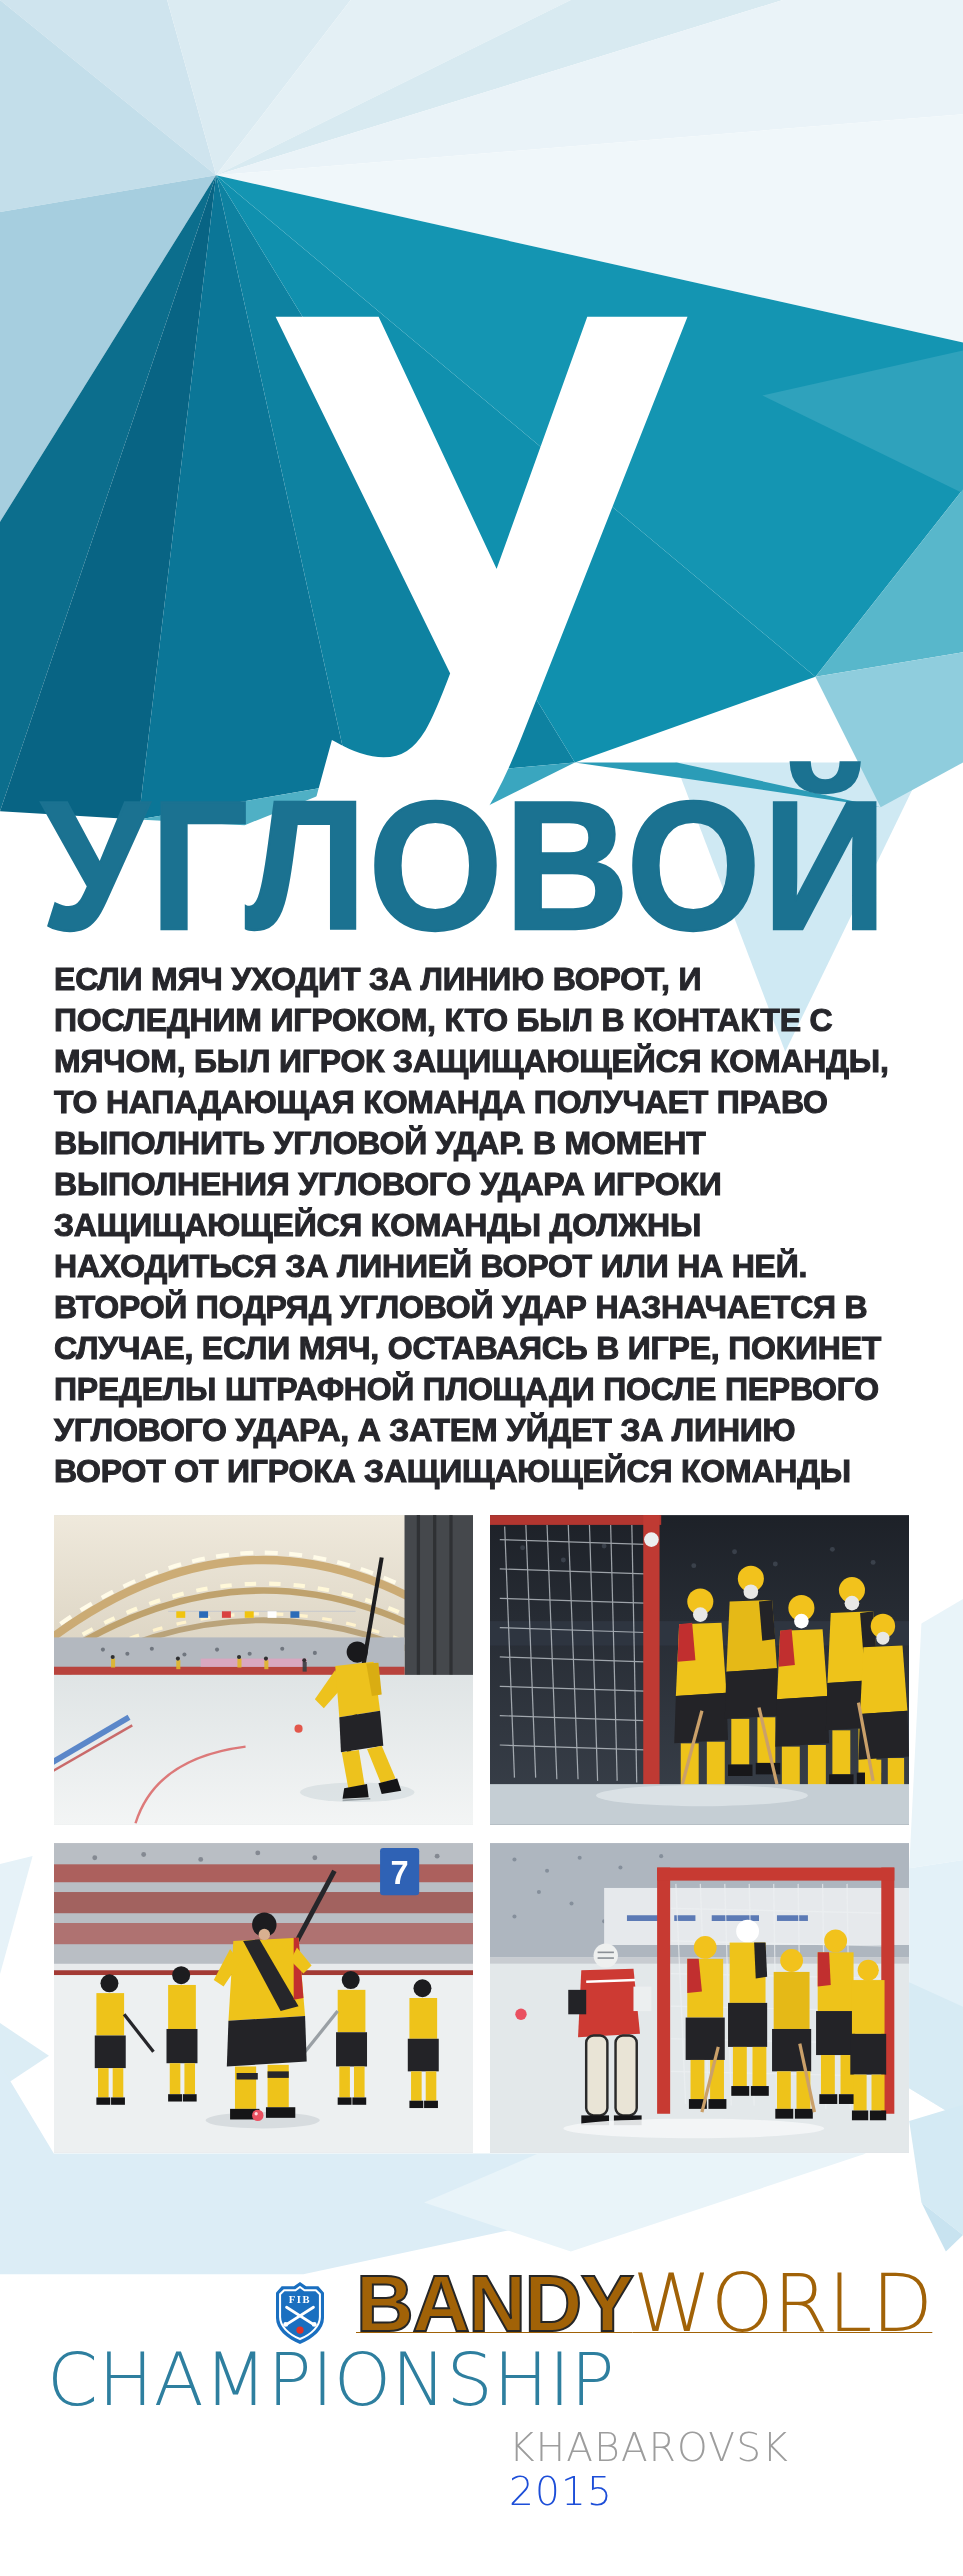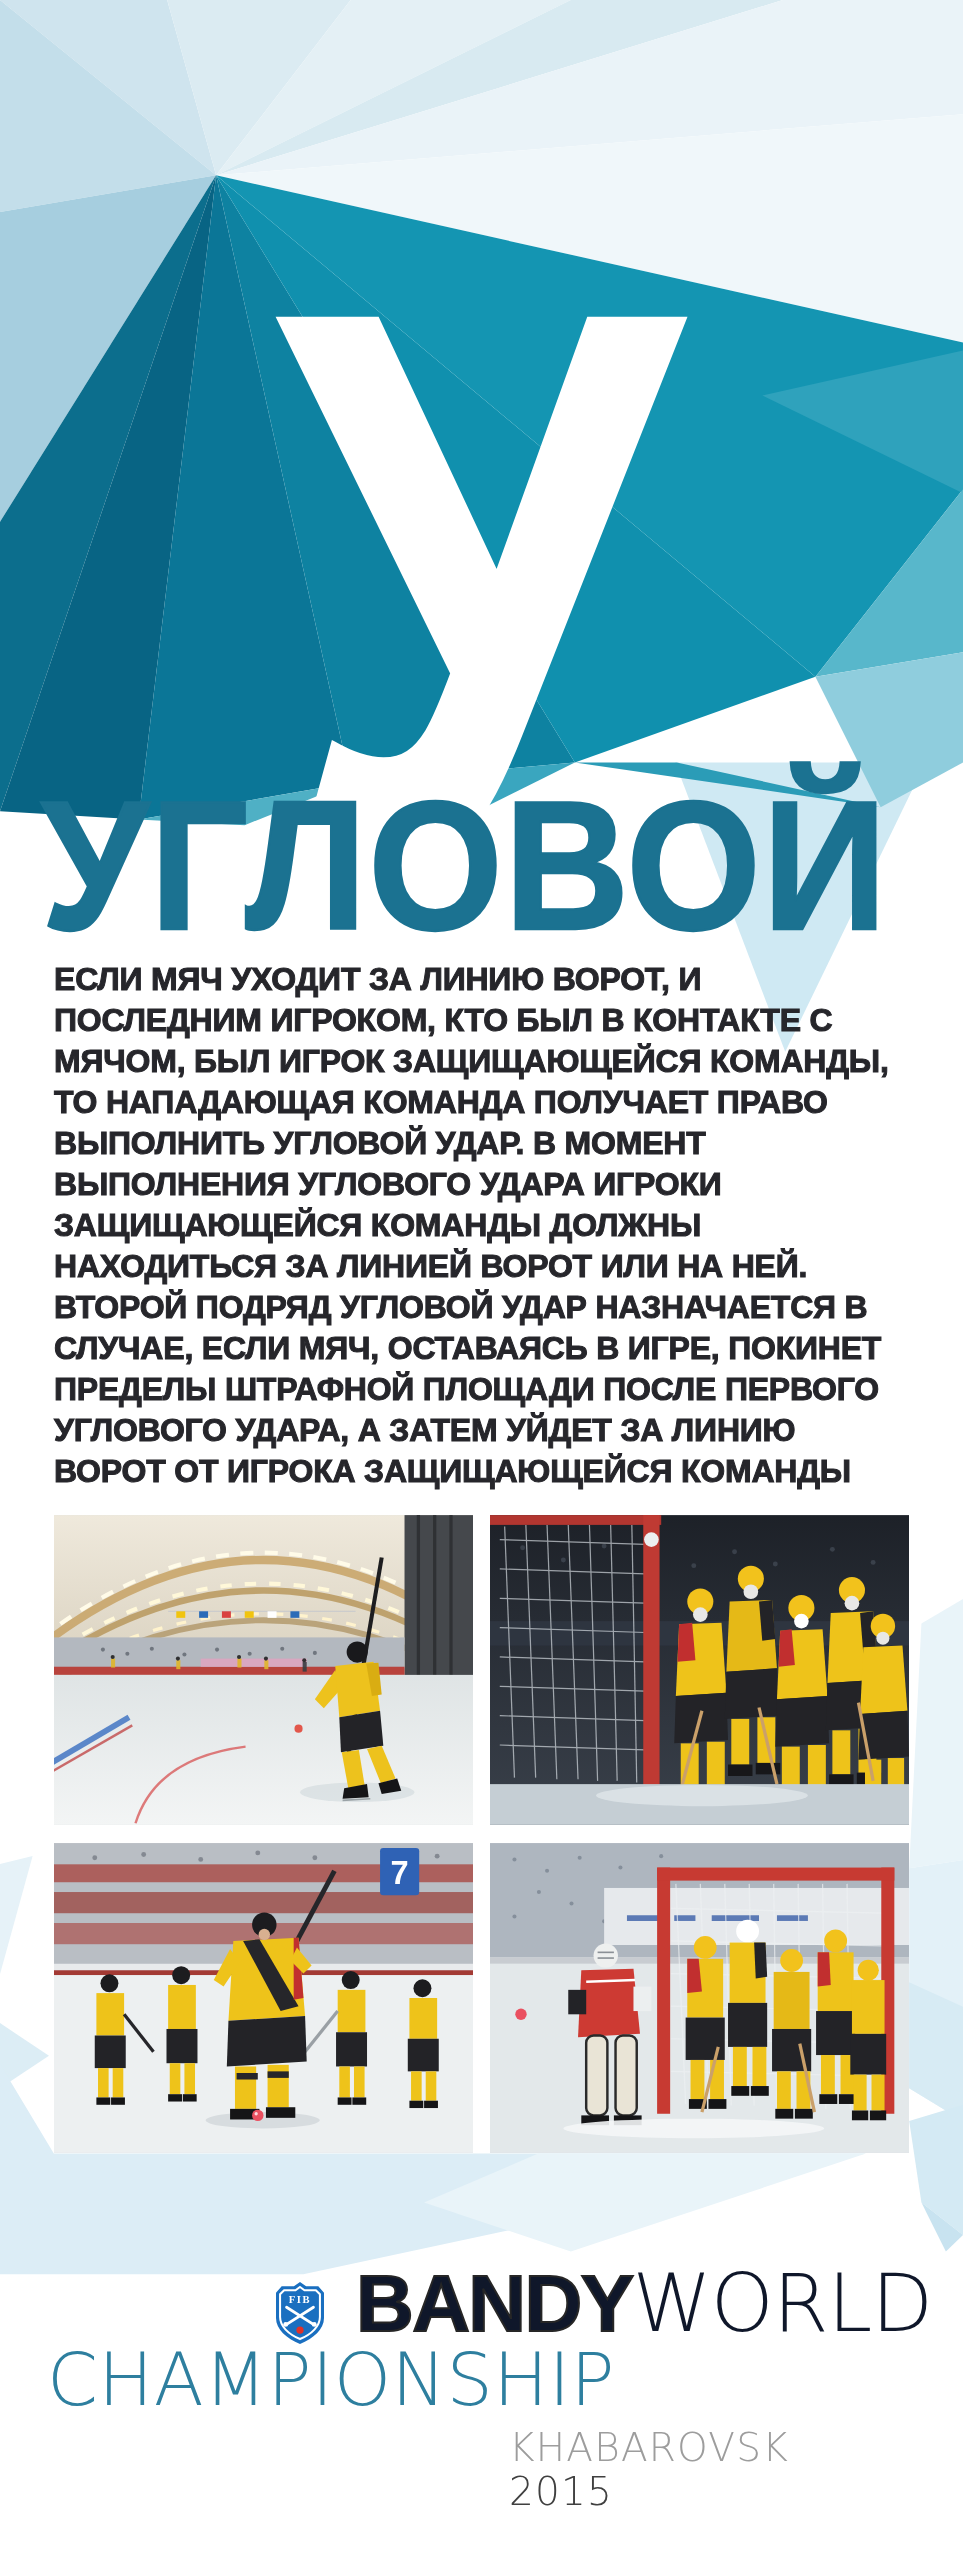--- a/index.html
+++ b/index.html
@@ -26,27 +26,27 @@
 
   
   .photo{width:419px;height:310px;overflow:hidden;background:#d8dde0;}
   #photo-1{left:54px;top:1515px;}
   #photo-2{left:490px;top:1515px;}
   #photo-3{left:54px;top:1843px;}
   #photo-4{left:490px;top:1843px;}
 
   
   .thin{font-family:"DejaVu Sans","Liberation Sans",sans-serif;font-weight:200;}
-  #brand-line{left:356px;top:2264px;line-height:1;white-space:nowrap;color:#0f172a;}
+  #brand-line{left:356px;top:2264px;line-height:1;white-space:nowrap;color:#a16207;text-decoration:underline;}
   #brand-line .bandy{font-size:80px;font-weight:700;-webkit-text-stroke:2px #262626;letter-spacing:-1.6px;}
   #brand-line .world{font-size:80px;font-weight:200;letter-spacing:-0.8px;
                      font-family:"DejaVu Sans","Liberation Sans",sans-serif;}
   #championship{left:47px;top:2343px;font-size:73px;line-height:1;color:#2e7f9f;letter-spacing:0.4px;white-space:nowrap;}
   #city{left:509px;top:2428px;font-size:39px;line-height:1;color:#9d9d9d;letter-spacing:1.2px;}
-  #year{left:509px;top:2472px;font-size:39px;line-height:1;color:#404040;letter-spacing:1.2px;}
+  #year{left:509px;top:2472px;font-size:39px;line-height:1;color:#1d4ed8;letter-spacing:1.2px;}
 </style>
 </head>
 <body>
 
 <div id="poster">
 
   <svg class="abs" style="left:0;top:0" width="963" height="1060" viewBox="0 0 1181 1300">
     <rect x="0" y="0" width="1181" height="1300" fill="#ffffff"></rect>
     <polygon points="828,935 1135,935 963,1290" fill="#cfe9f3"></polygon>
     <polygon points="0,0 205,0 265,215" fill="#cfe4ee"></polygon>

